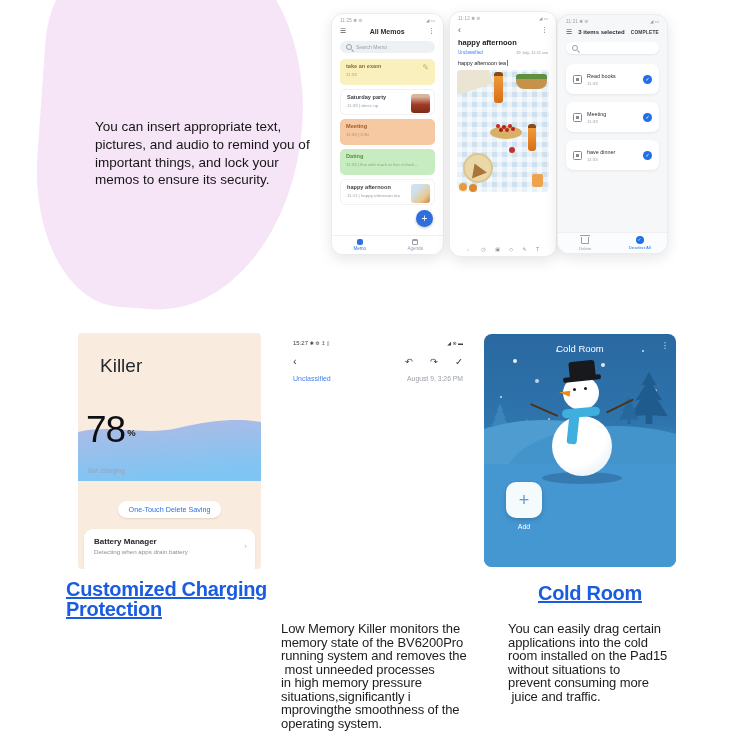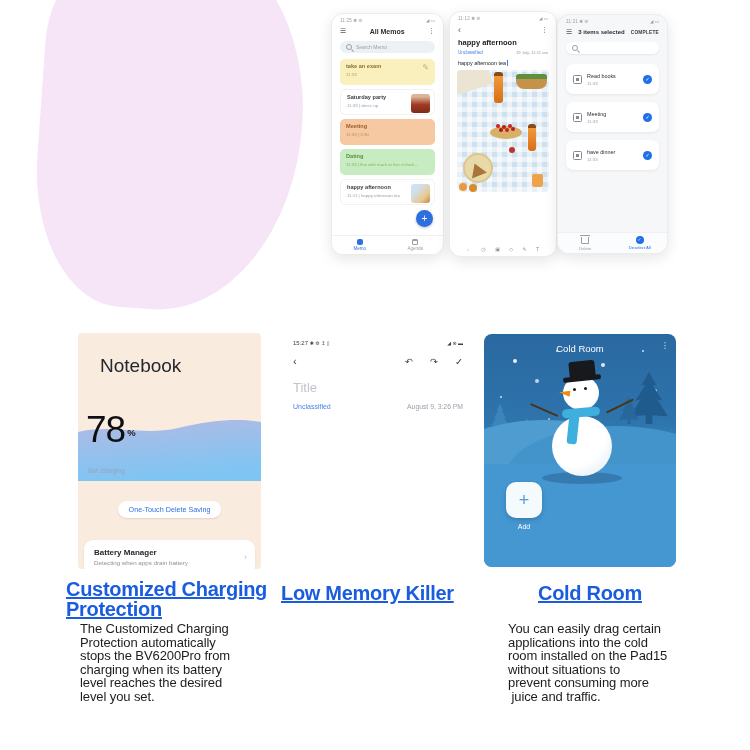--- a/index.html
+++ b/index.html
@@ -68,21 +68,21 @@
   
   .bpanel{position:absolute;left:78px;top:333px;width:183px;height:236px;background:#f9ecdf;border-radius:4px;overflow:hidden;}
   .btitle{position:absolute;left:22px;top:22px;font-size:19px;font-weight:500;color:#26282e;}
   .wave{position:absolute;left:0;right:0;top:82px;height:66px;}
   .pct{position:absolute;left:8px;top:76px;font-size:37px;font-weight:400;color:#0d0f12;letter-spacing:-1px;}
   .pctu{font-size:9.5px;font-weight:700;margin-left:2px;vertical-align:6px;color:#222;}
   .notchg{position:absolute;left:10px;top:134px;font-size:6.5px;color:#9ba1b8;}
   .pill{position:absolute;top:168px;left:50%;transform:translateX(-50%);background:#fff;border-radius:12px;
         padding:4px 11px;font-size:7.2px;color:#2e6fe0;box-shadow:0 1px 2px rgba(0,0,0,.10);white-space:nowrap;}
   .mcard{position:absolute;left:6px;right:6px;top:196px;bottom:-6px;background:#fff;border-radius:9px;
-         padding:8px 10px;box-shadow:0 1px 3px rgba(0,0,0,.06);box-sizing:border-box;margin-top:11px;}
+         padding:8px 10px;box-shadow:0 1px 3px rgba(0,0,0,.06);box-sizing:border-box;}
   .mt{font-size:8px;font-weight:600;color:#26282e;}
   .ms{font-size:6.2px;color:#8a8f99;margin-top:2px;}
   .chev{position:absolute;right:8px;top:12px;font-size:9px;color:#b9bdc4;}
 
   
   .epanel{position:absolute;left:283px;top:333px;width:190px;height:235px;background:#fff;}
   .est{display:flex;justify-content:space-between;padding:7px 10px 0;font-size:6px;color:#3c4043;}
   .enav{display:flex;align-items:center;padding:10px 10px 0;}
   .eback{font-size:11px;color:#3c4043;line-height:1;}
   .eacts{margin-left:auto;display:flex;gap:17px;font-size:9.5px;color:#3c4043;}
@@ -132,20 +132,24 @@
   .ft{position:absolute;font-size:20px;font-weight:700;color:#1a5ce0;line-height:.98;letter-spacing:-0.3px;text-decoration:underline;}
   .fb{position:absolute;font-size:13px;line-height:1.04;color:#1d1d1d;letter-spacing:-0.1px;font-weight:500;}
 </style>
 </head>
 <body>
 
 <div class="canvas">
 
   <div class="blob"></div>
 
+  <div class="hero-desc pre">You can insert appropriate text,
+pictures, and audio to remind you of
+important things, and lock your
+memos to ensure its security.</div>
 
   <div class="phone" style="left:331px;top:13px;width:113px;height:242px">
     <div class="st">
       <span><span class="tm">11:25</span>
         <span>✱ ⚙</span></span>
       <span>◢ ▭</span>
     </div>
     <div class="hd">
       <span class="mi">☰</span>
       <span class="ht">All Memos</span>
@@ -279,21 +283,21 @@
         <span class="al" style="color:#9aa0a8">Delete</span>
       </div>
       <div class="p3act">
         <span class="chk2">✓</span>
         <span class="al" style="color:#1f6fe8">Deselect All</span>
       </div>
     </div>
   </div>
 
   <div class="bpanel">
-    <div class="btitle">Notebook</div>
+    <div class="btitle">Killer</div>
     <svg class="wave" viewBox="0 0 183 66" preserveAspectRatio="none">
       <defs>
         <linearGradient id="wg" x1="0" y1="0" x2="0.25" y2="1">
           <stop offset="0" stop-color="#b2bae4"></stop>
             <stop offset="1" stop-color="#7ec5f3"></stop>
         </linearGradient>
       </defs>
       <path d="M0,17 C35,9 65,21 100,13 C135,5 160,3 183,7 L183,66 L0,66 Z" fill="url(#wg)"></path>
     </svg>
     <div class="pct"><span>78</span><span class="pctu">%</span></div>
@@ -313,21 +317,20 @@
       <span style="font-size:5px">◢ ⊗ ▬</span>
     </div>
     <div class="enav">
       <span class="eback">‹</span>
       <span class="eacts">
         <span>↶</span>
         <span>↷</span>
         <span>✓</span>
       </span>
     </div>
-    <div class="etitle">Title</div>
     <div class="ecat">
       <span class="ecl">Unclassified</span>
       <span class="edt">August 9, 3:26 PM</span>
     </div>
   </div>
 
   <div class="cpanel">
     <div class="flakes"></div>
     <div class="pine" style="right:6px;top:38px;width:42px;height:52px;background:#1f5b8d"></div>
     <div class="pine" style="right:36px;top:62px;width:22px;height:28px;background:#27689c"></div>
@@ -351,28 +354,29 @@
       <div class="sm-nose"></div>
       <div class="sm-scarf"></div>
       <div class="sm-tail"></div>
     </div>
     <div class="addtile">+</div>
     <div class="addlabel">Add</div>
   </div>
 
   <div class="ft pre" style="left:66px;top:580px;width:235px">Customized Charging
 Protection</div>
-  <div class="fb pre" style="left:80px;top:622px;width:200px">The Customized Charging
-Protection automatically
-stops the BV6200Pro from
-charging when its battery
-level reaches the desired
-level you set.</div>
-
-  <div class="ft" style="left:281px;top:584px;width:210px">Low Memory Killer</div>
+
+  <div class="fb pre" style="left:281px;top:622px;width:210px">Low Memory Killer monitors the
+memory state of the BV6200Pro
+running system and removes the
+ most unneeded processes
+in high memory pressure
+situations,significantly i
+mprovingthe smoothness of the
+operating system.</div>
 
   <div class="ft" style="left:500px;top:584px;width:180px;text-align:center">Cold Room</div>
   <div class="fb pre" style="left:508px;top:622px;width:185px">You can easily drag certain
 applications into the cold
 room installed on the Pad15
 without situations to
 prevent consuming more
  juice and traffic.</div>
 
 </div>

